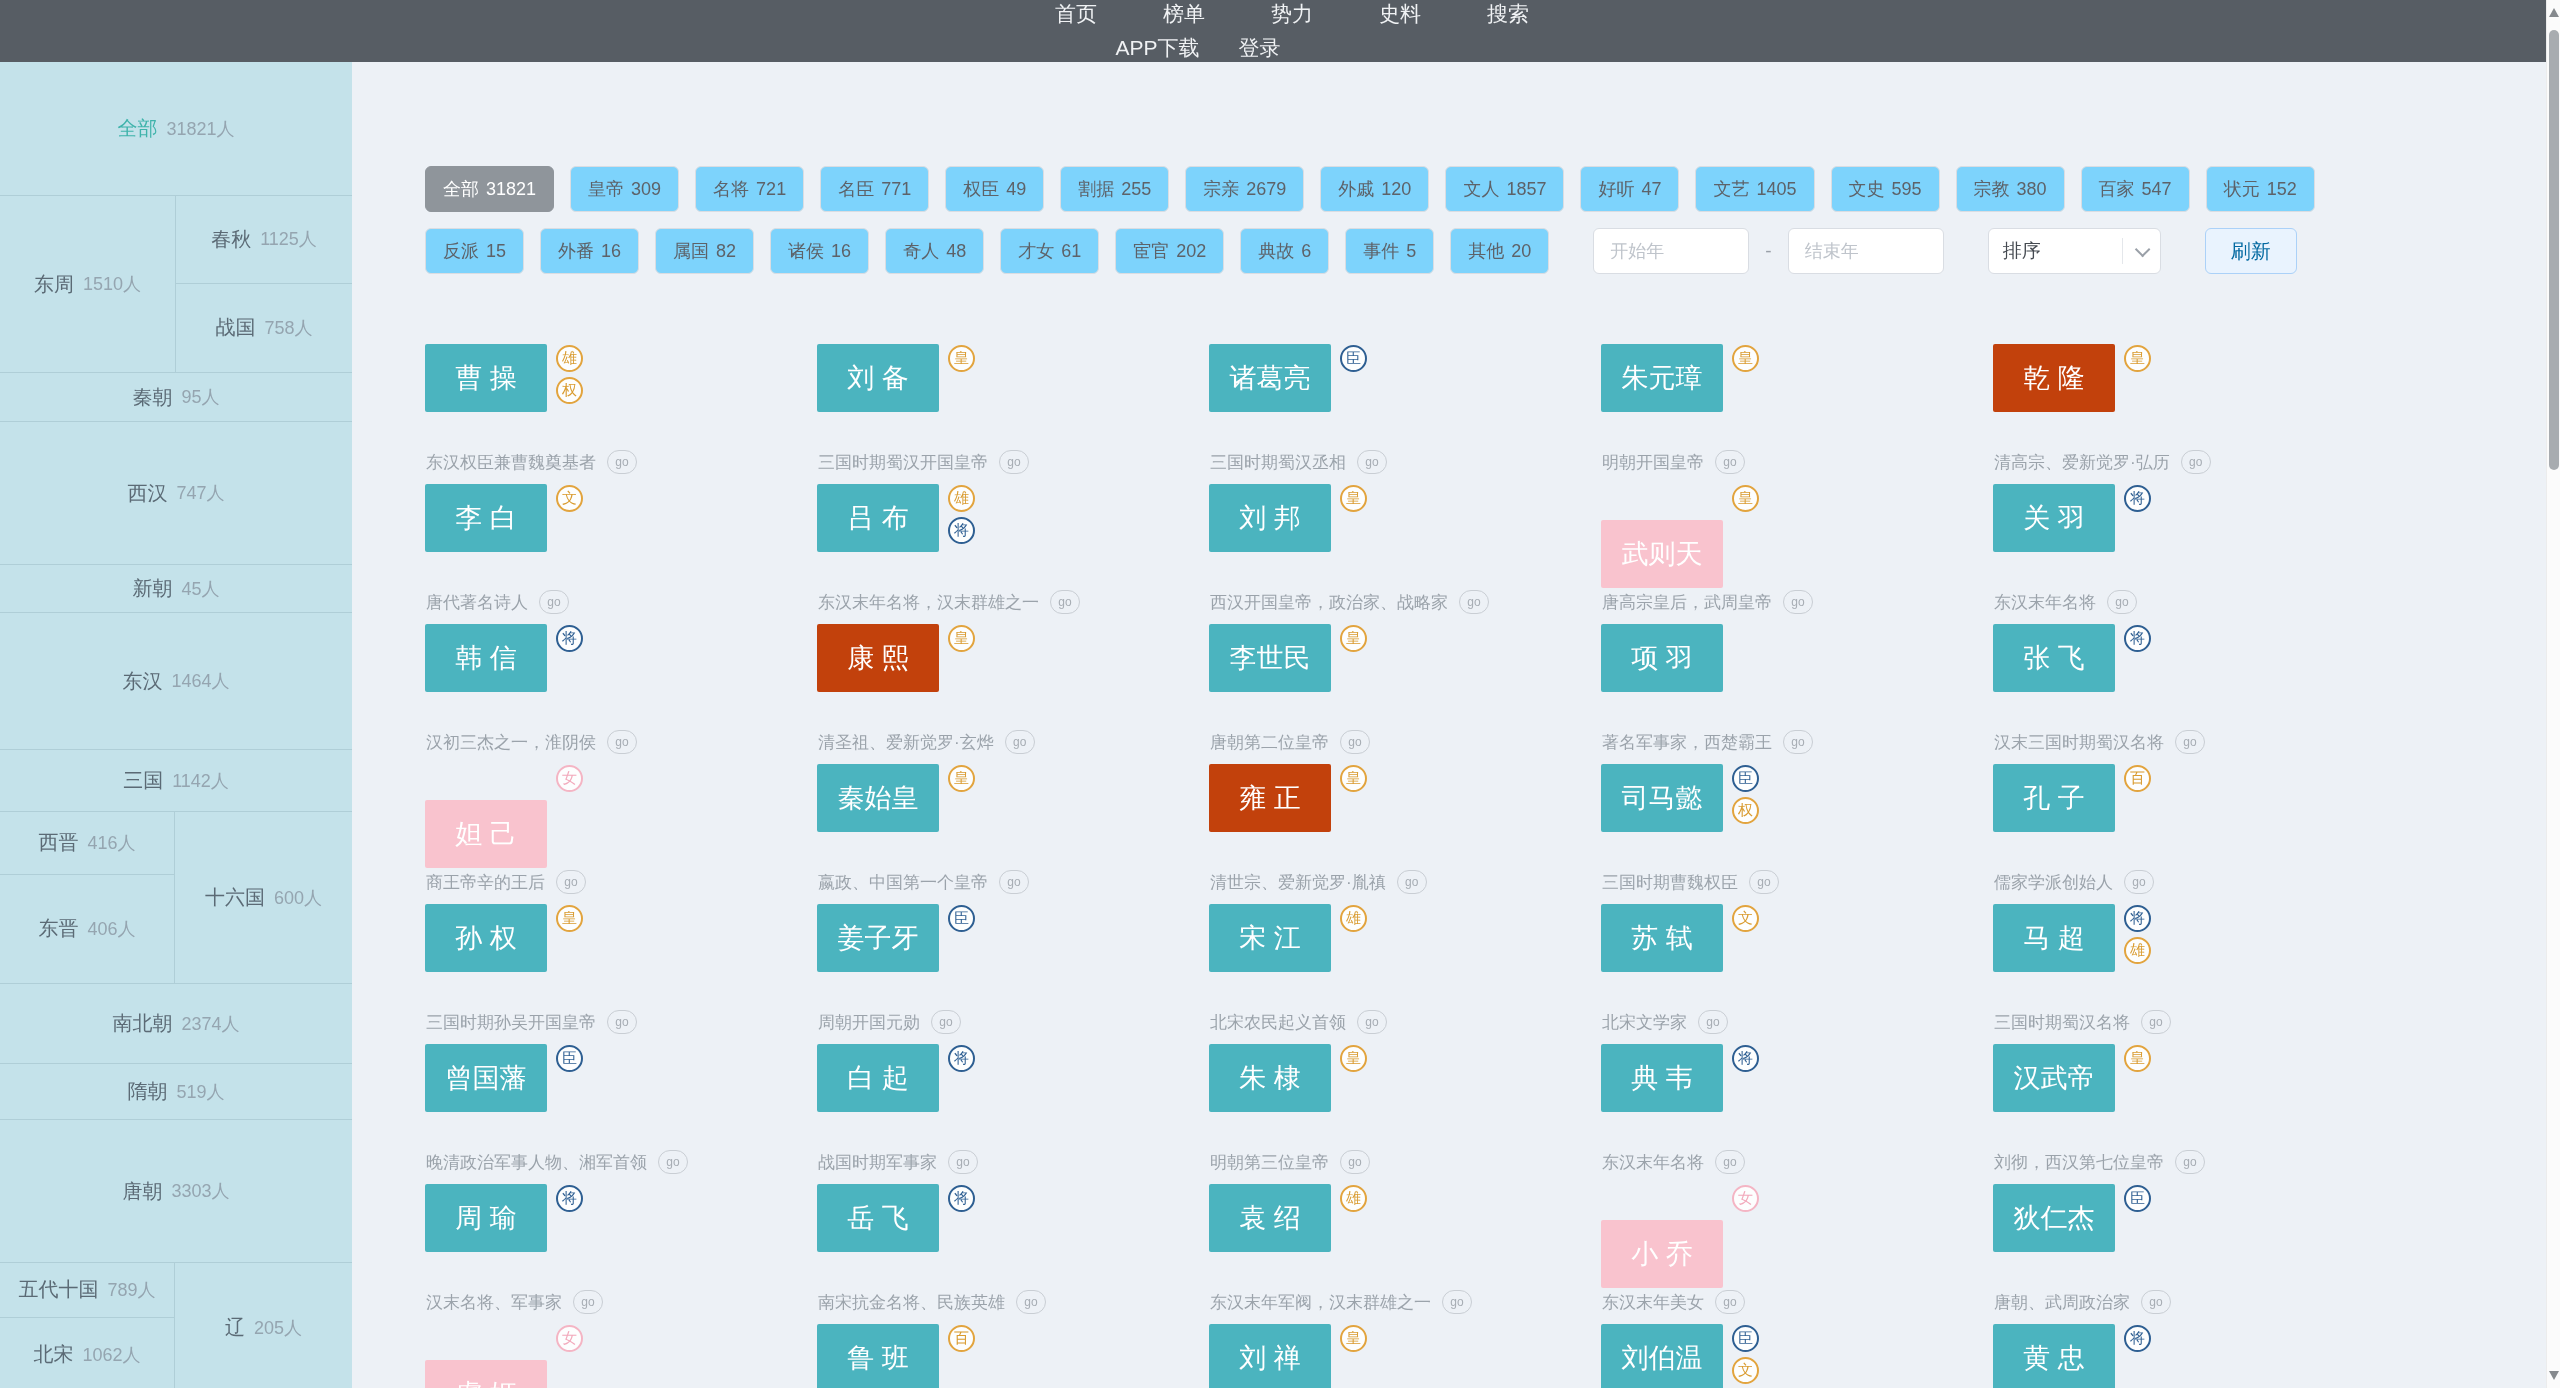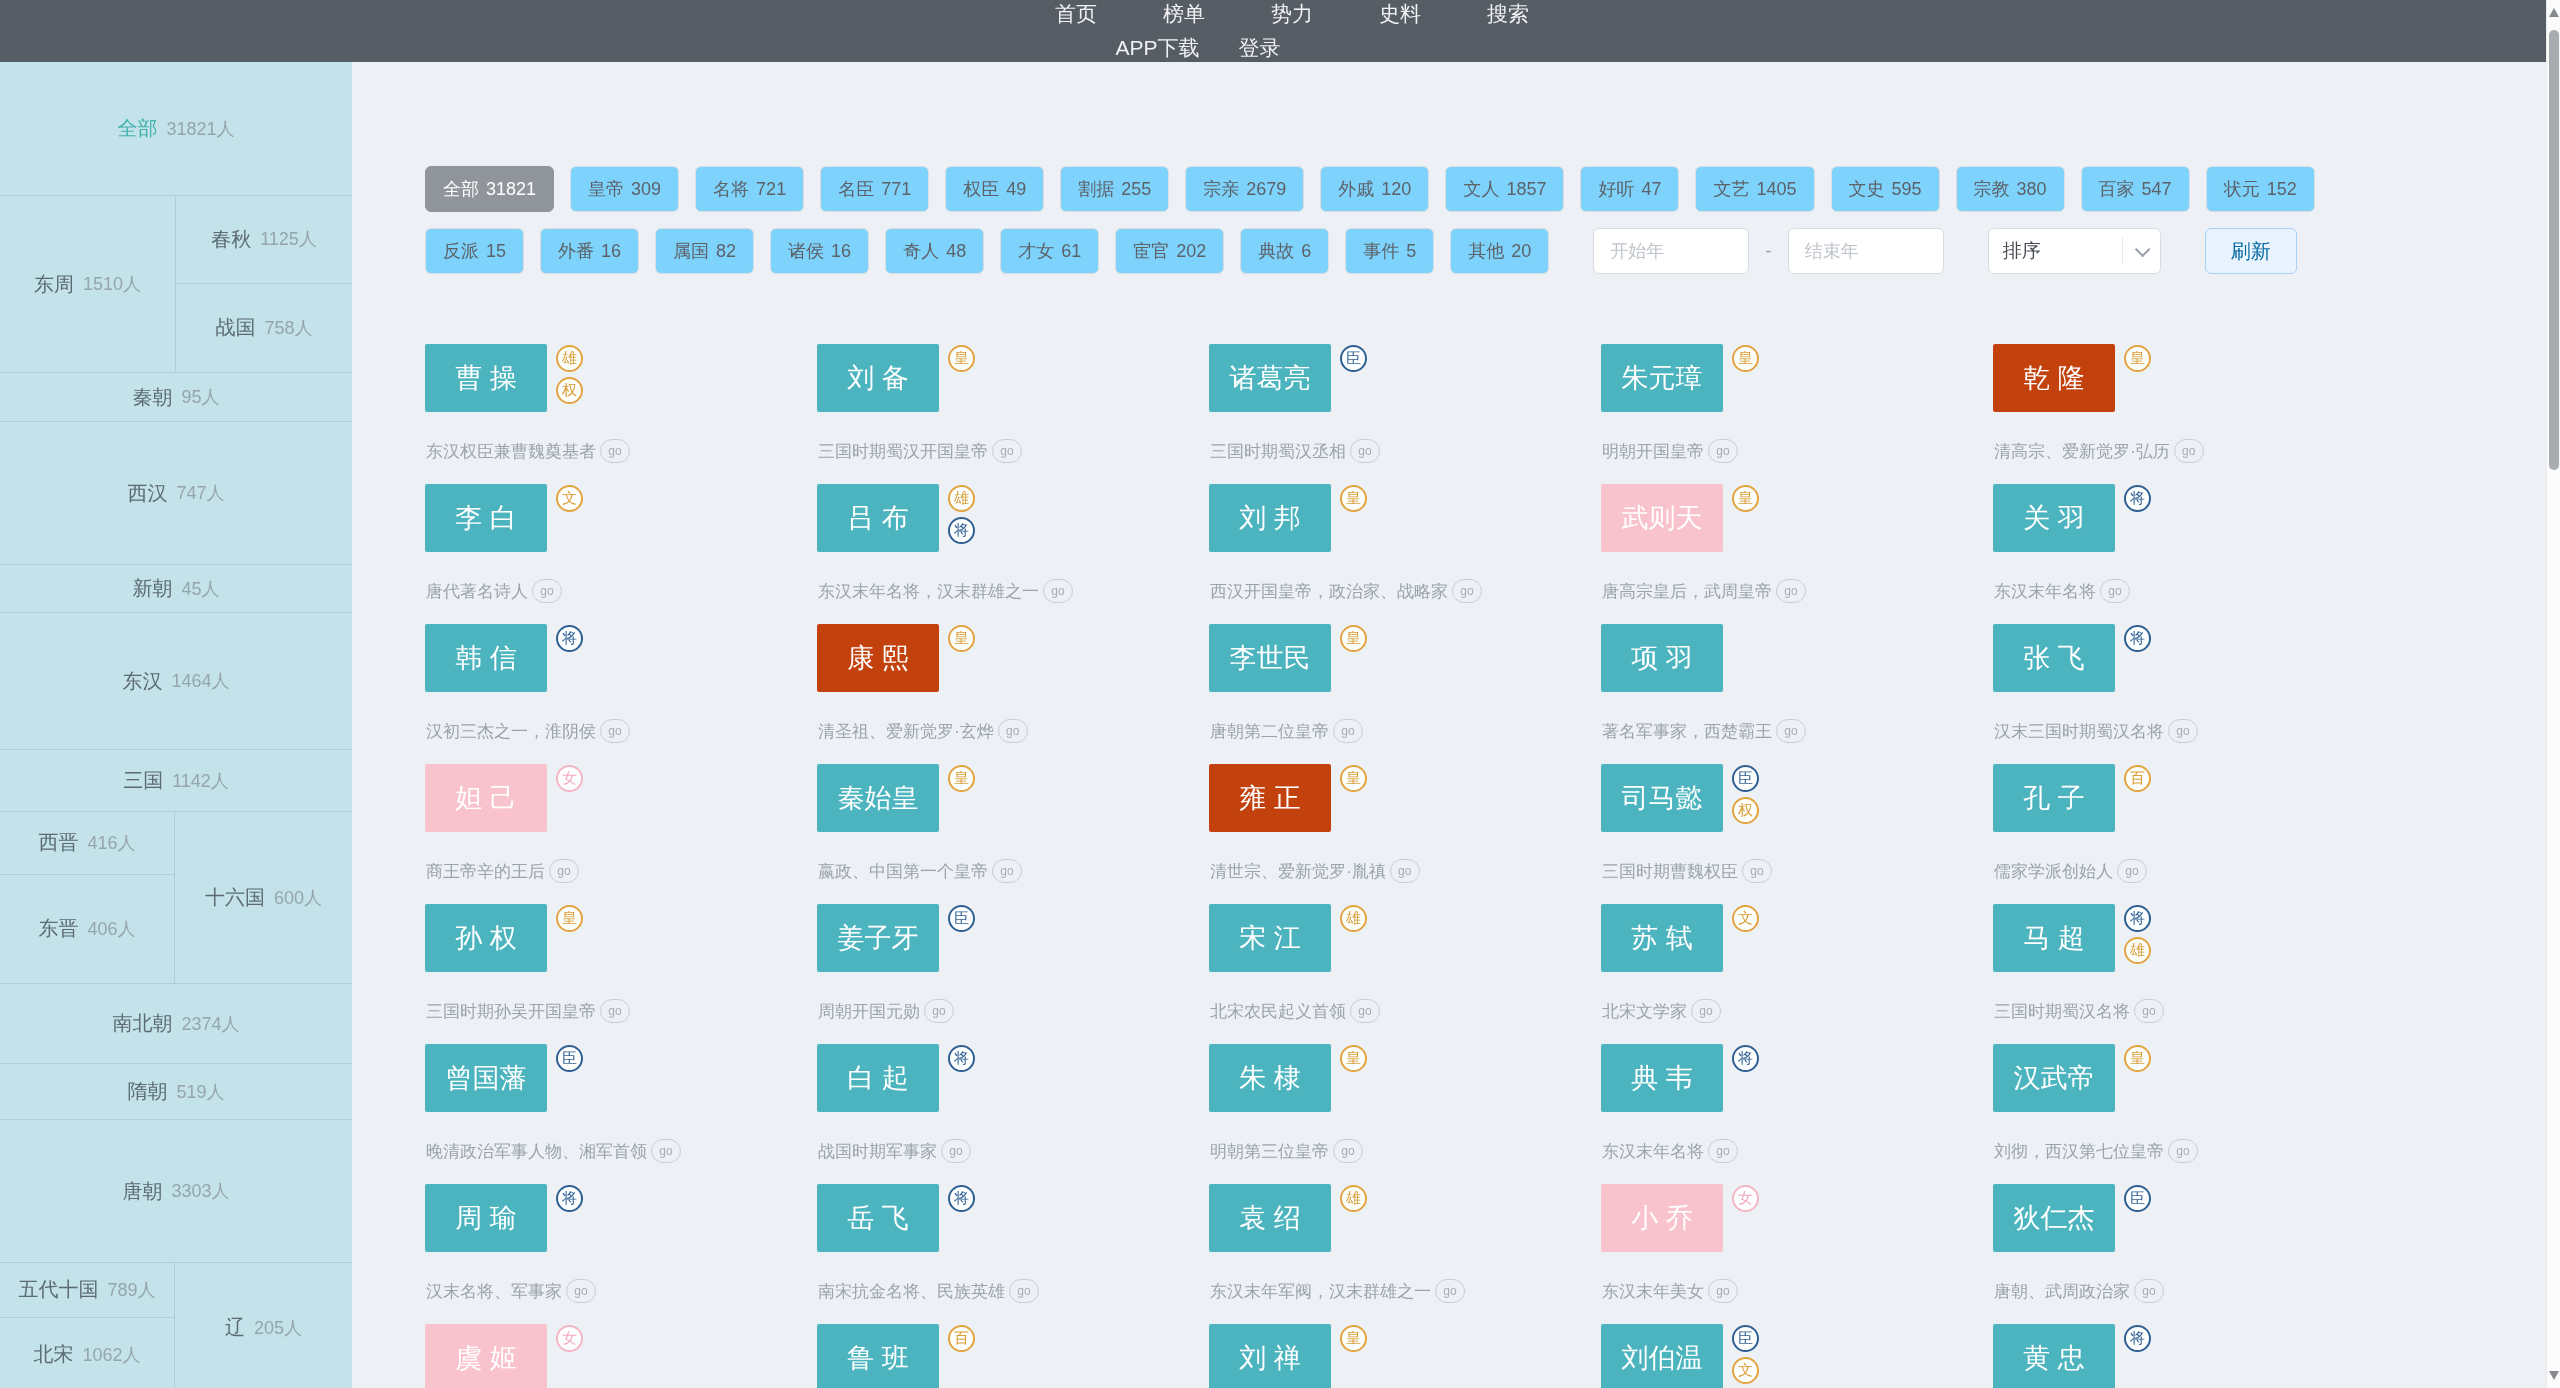--- a/index.html
+++ b/index.html
@@ -55,28 +55,28 @@
                  color:#0369a1; border-radius:6px; font-size:20px; cursor:pointer; }
 
   
   .grid { margin-left:73px; margin-top:70px; display:grid; grid-template-columns:repeat(5,392px);
           grid-auto-rows:140px; }
   .card { position:relative; }
   .nbox { position:absolute; left:0; top:0; width:122px; height:68px; color:#fff; font-size:27px;
           display:flex; align-items:center; justify-content:center; border-radius:2px; cursor:pointer; white-space:nowrap; }
   .nbox.teal   { background:#4bb4bf; }
   .nbox.purple { background:#c2410c; }
-  .nbox.pink   { background:#f9c3ce; }
+  .nbox.pink   { background:#f9c3ce;margin-top:36px; }
   .badges { position:absolute; left:131px; top:1px; display:flex; flex-direction:column; gap:5px; }
   .badge { width:27px; height:27px; border-radius:50%; border:2px solid; background:#fdfefe;
            display:flex; align-items:center; justify-content:center; font-size:15px; }
   .badge.gold { border-color:#e2a43e; color:#d99b2f; }
   .badge.navy { border-color:#2e5f92; color:#2e5f92; }
   .badge.pink { border-color:#f4b5c4; color:#f2a9bb; }
-  .desc { position:absolute; left:1px; top:95px; display:flex; align-items:flex-end; gap:4px; white-space:nowrap; }
+  .desc { position:absolute; left:1px; top:106px; display:flex; align-items:flex-end; gap:11px; white-space:nowrap; }
   .desc-text { font-size:17px; color:#9ba3ab; }
   .go { min-width:30px; height:24px; padding:0 5px; border:1px solid #c9ced4; border-radius:13px;
         font-size:12px; color:#a7adb4; display:inline-flex; align-items:center; justify-content:center; cursor:pointer; }
 
   
   .scrollbar { position:absolute; right:0; top:0; width:14px; height:1388px; background:#fbfbfb;
                border-left:1px solid #ececec; z-index:10; }
   .sb-arrow { position:absolute; left:50%; transform:translateX(-50%); width:0; height:0;
               border-left:5px solid transparent; border-right:5px solid transparent; }
   .sb-up { top:8px; border-bottom:9px solid #85898d; }

